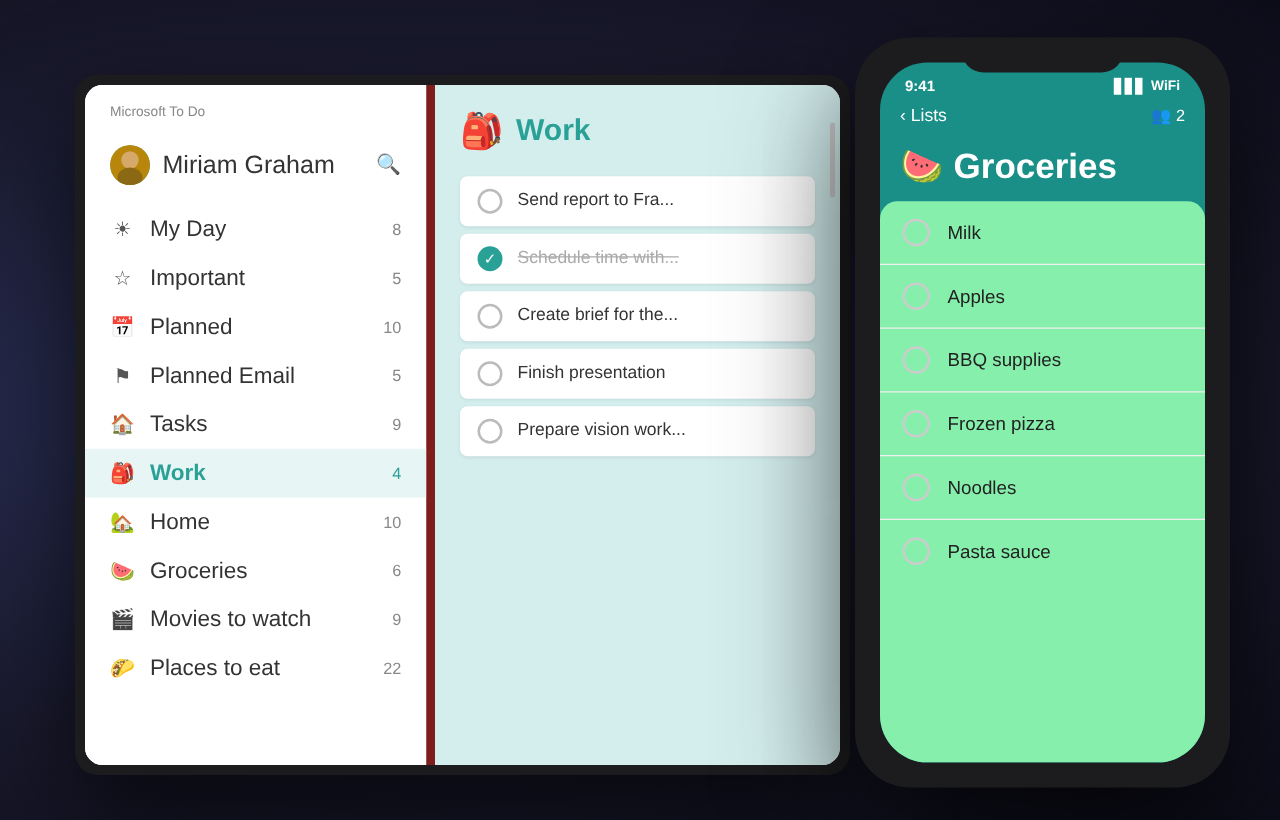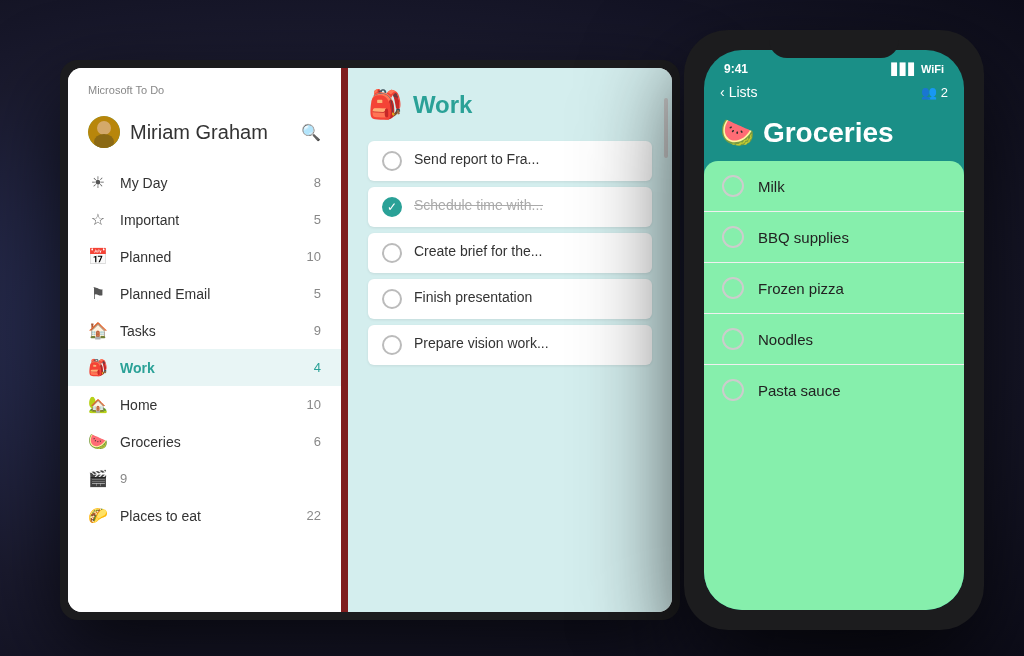--- a/index.html
+++ b/index.html
@@ -117,21 +117,21 @@
       font-size: 16px;
       color: #555;
     }
 
     .nav-item.active .nav-icon {
       color: #2aa197;
     }
 
     .nav-label {
       flex: 1;
-      font-size: 14px;
+      font-size: 18px;
       color: #333;
     }
 
     .nav-item.active .nav-label {
       color: #2aa197;
       font-weight: 600;
     }
 
     .nav-count {
       font-size: 13px;
@@ -393,20 +393,21 @@
     <span class="nav-label">Home</span>
     <span class="nav-count">10</span>
   </div>
           <div class="nav-item">
     <span class="nav-icon">🍉</span>
     <span class="nav-label">Groceries</span>
     <span class="nav-count">6</span>
   </div>
           <div class="nav-item">
     <span class="nav-icon">🎬</span>
+    <span class="nav-label">Movies to watch</span>
     <span class="nav-count">9</span>
   </div>
           <div class="nav-item">
     <span class="nav-icon">🌮</span>
     <span class="nav-label">Places to eat</span>
     <span class="nav-count">22</span>
   </div>
         </div>
     </div>
 
@@ -481,20 +482,24 @@
     </div>
 
     <div class="phone-items">
       <div id="phone-items-container">
           <div class="phone-item">
     <div class="phone-checkbox"></div>
     <span class="phone-item-text">Milk</span>
   </div>
           <div class="phone-item">
     <div class="phone-checkbox"></div>
+    <span class="phone-item-text">Apples</span>
+  </div>
+          <div class="phone-item">
+    <div class="phone-checkbox"></div>
     <span class="phone-item-text">BBQ supplies</span>
   </div>
           <div class="phone-item">
     <div class="phone-checkbox"></div>
     <span class="phone-item-text">Frozen pizza</span>
   </div>
           <div class="phone-item">
     <div class="phone-checkbox"></div>
     <span class="phone-item-text">Noodles</span>
   </div>

